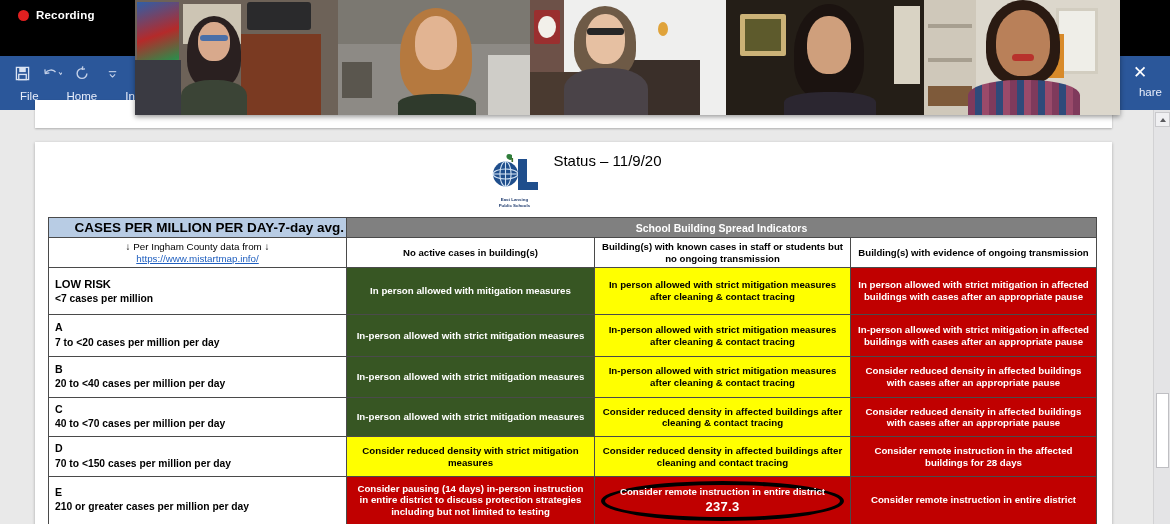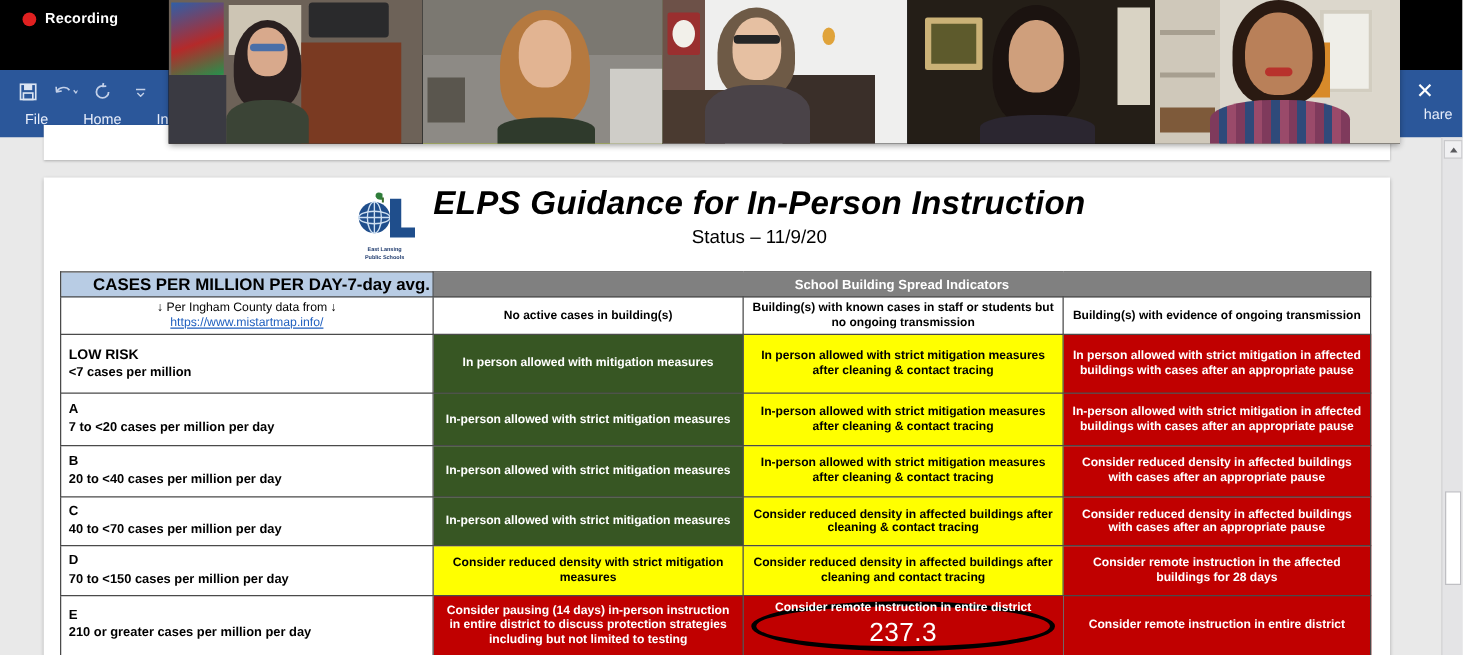--- a/index.html
+++ b/index.html
@@ -151,21 +151,21 @@
   .r-h4 td { height: 39px; }
   .r-h5 td { height: 39px; }
   .r-h6 td { height: 48px; }
 
   .ellipse-cell { position: relative; }
   .ellipse-anno {
     position: absolute; left: 6px; top: 4px; right: 6px; bottom: 3px;
     border: 4px solid #000000; border-radius: 50%;
     pointer-events: none;
   }
-  .big-num { display: block; font-size: 21px; font-weight: normal; margin-top: 1px; letter-spacing: .3px; }
+  .big-num { display: block; font-size: 13px; font-weight: bold; margin-top: 1px; letter-spacing: .3px; }
   .cell-stack { position: relative; z-index: 2; }
 
   
   .video-strip {
     position: absolute; left: 135px; top: 0; width: 985px; height: 115px;
     display: flex; background: #0b0b0b;
     box-shadow: 0 2px 5px rgba(0,0,0,.4);
     z-index: 6;
   }
   .vtile { position: relative; flex: 0 0 auto; height: 115px; overflow: hidden; background: #101010; }
@@ -246,21 +246,20 @@
             <line x1="8" y1="22" x2="33" y2="22" stroke="#cfe0f2" stroke-width="1.1"></line>
             <line x1="20.5" y1="9.5" x2="20.5" y2="34.5" stroke="#cfe0f2" stroke-width="1.1"></line>
             <path d="M33 7 H42 V30 H53 V38 H33 Z" fill="#1f4e8c"></path>
           </svg>
           <div class="logo-cap">
             <span>East Lansing</span><br>
             <span>Public Schools</span>
           </div>
         </div>
         <div class="title-wrap">
-          <div class="slide-title">ELPS Guidance for In-Person Instruction</div>
           <div class="slide-status">Status – 11/9/20</div>
         </div>
       </div>
 
       <table class="grid">
         <colgroup>
           <col class="col-a">
             <col class="col-b">
             <col class="col-c">
             <col class="col-d">

